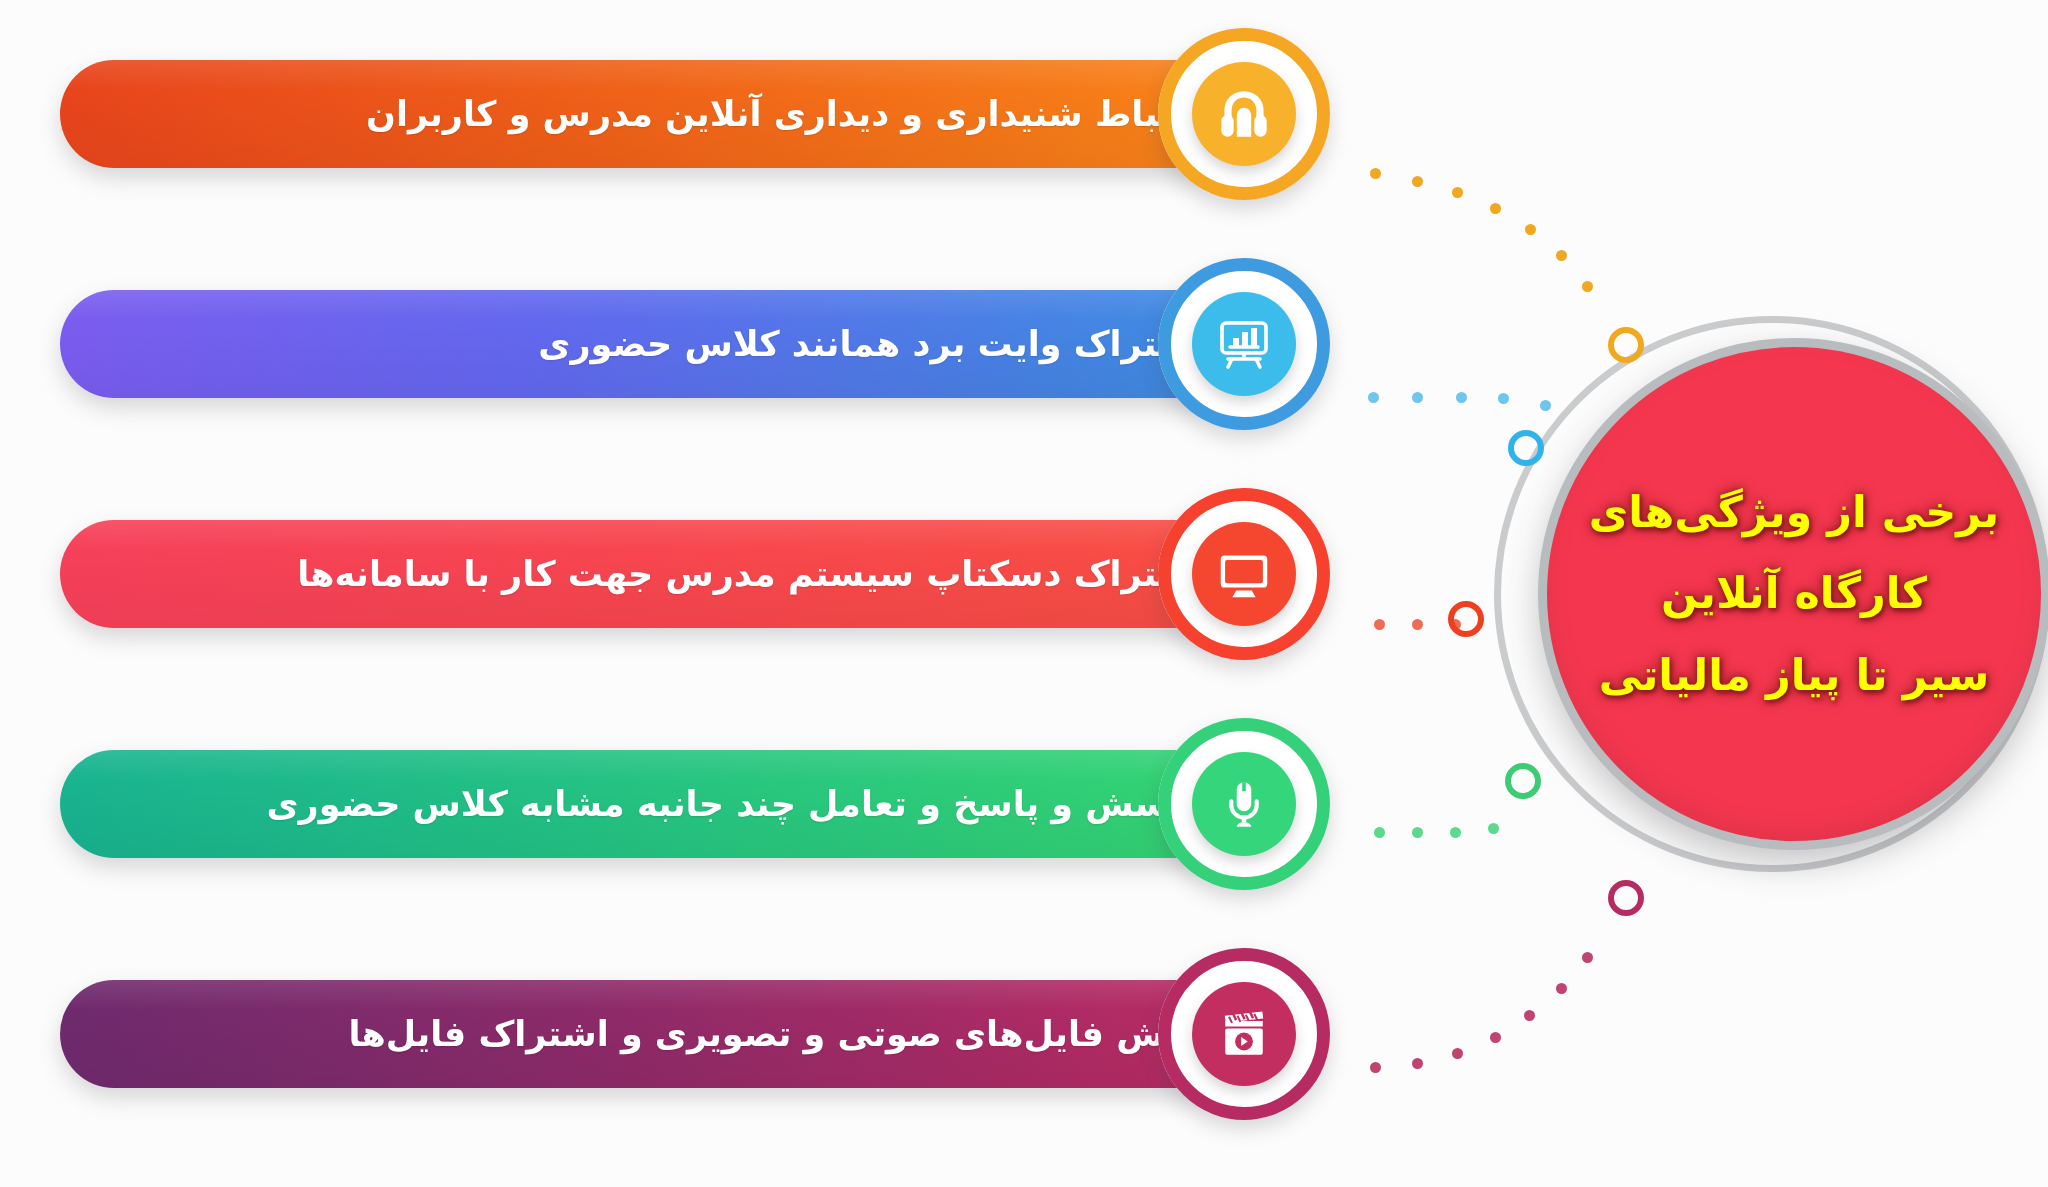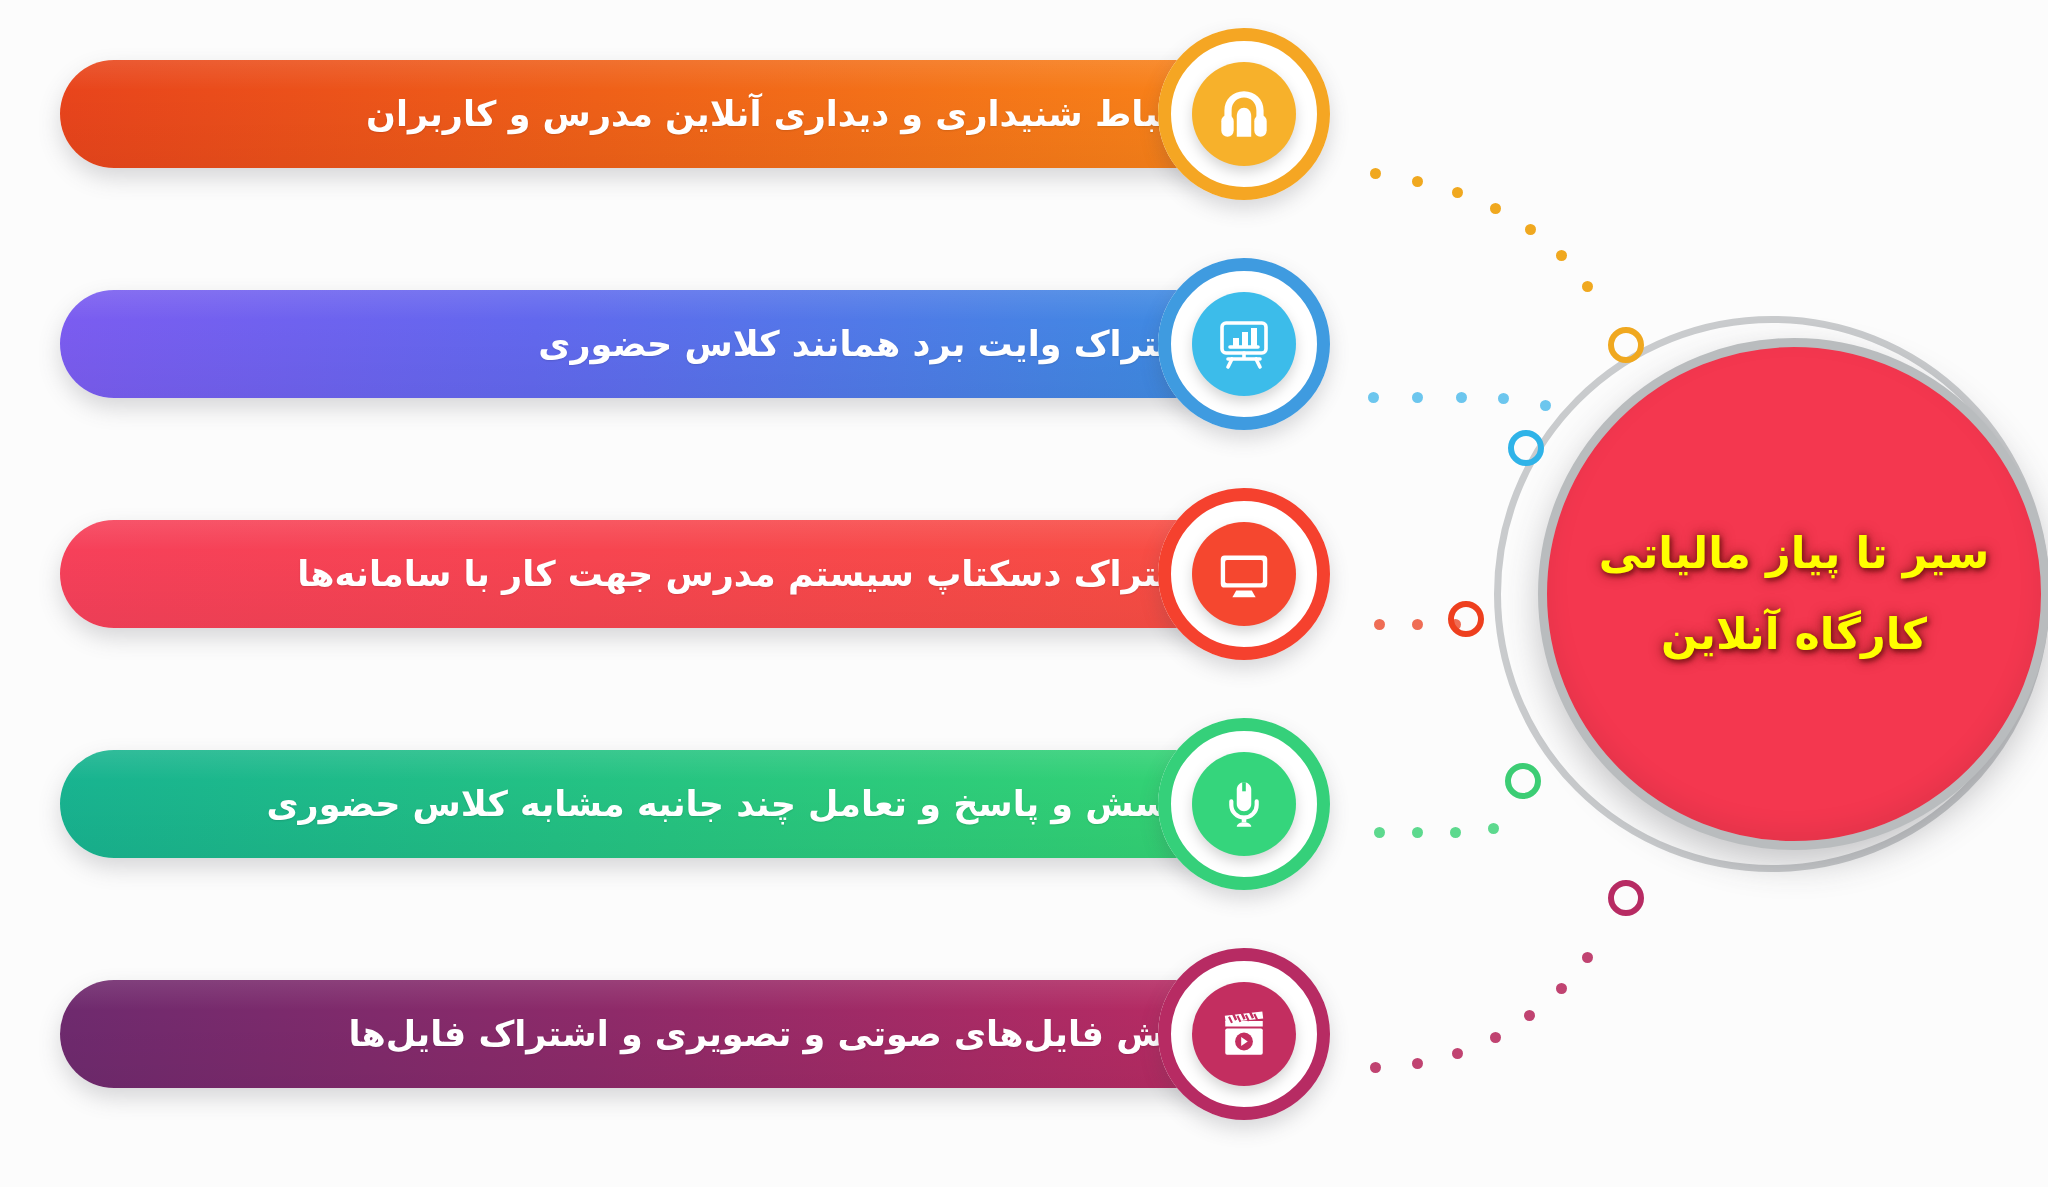--- a/index.html
+++ b/index.html
@@ -113,22 +113,23 @@
   }
 </style>
 </head>
 <body>
 
 <div id="stage">
 
   <div class="outline-ring" style="left:1494px;top:316px;width:556px;height:556px;"></div>
 
   <div class="center-circle" style="left:1538px;top:338px;width:512px;height:512px;">
+    <div class="center-line">برخی از ویژگی‌های</div>
+    <div class="center-line">کارگاه آنلاین</div>
     <div class="center-line">سیر تا پیاز مالیاتی</div>
-    <div class="center-line">کارگاه آنلاین</div>
   </div>
 
   <div class="pill" style="top:60px;width:1190px;background:linear-gradient(95deg,#e8441c 0%,#ef6018 45%,#f98519 100%);">
     <span class="pill-label">ارتباط شنیداری و دیداری آنلاین مدرس و کاربران</span>
   </div>
   <div class="badge" style="left:1158px;top:28px;color:#f5a623;">
     <div class="ring"></div>
     <div class="inner" style="background:#f7b12b;">
       <svg width="66" height="66" viewBox="0 0 64 64" fill="#ffffff" aria-hidden="true">
         <path d="M32 10c-11 0-19 8.2-19 18.5V40h7V28.5C20 21 25.3 16 32 16s12 5 12 12.5V40h7V28.5C51 18.2 43 10 32 10z"></path>

